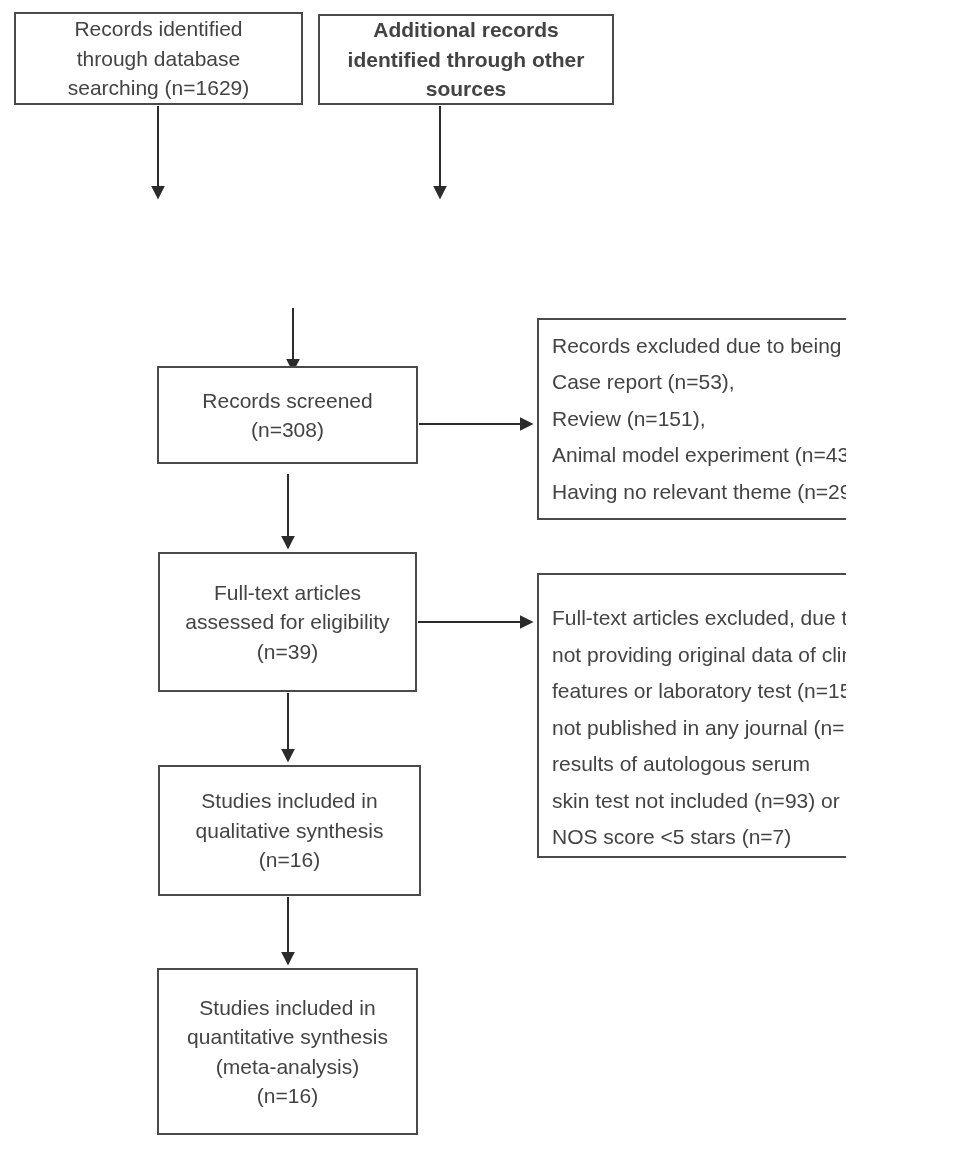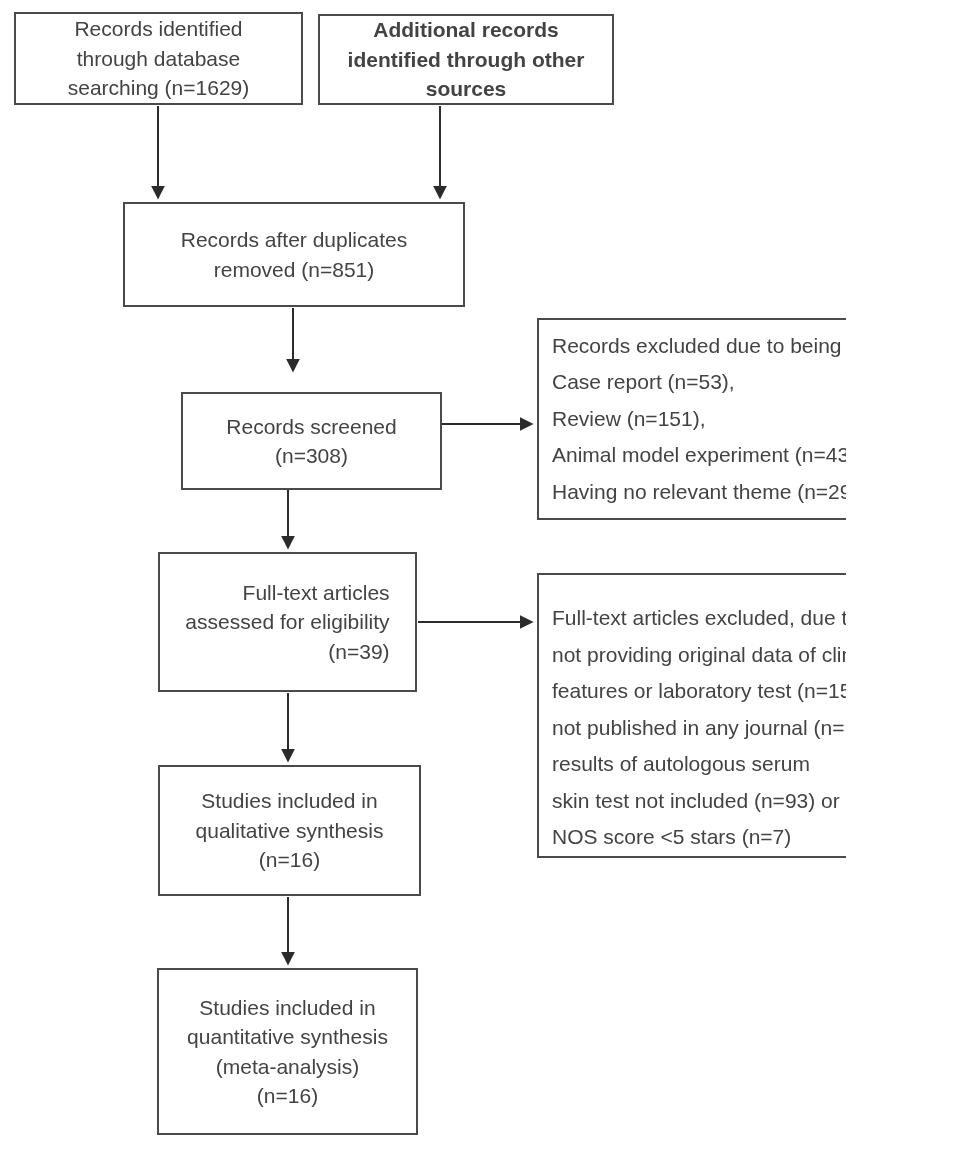--- a/index.html
+++ b/index.html
@@ -78,39 +78,35 @@
 through database
 searching (n=1629)</div>
   </div>
 
   <div class="box center" style="left:318px; top:14px; width:296px; height:91px;font-weight:bold;">
     <div class="txt">Additional records
 identified through other
 sources</div>
   </div>
 
-  <div class="box center" style="left:123px; top:202px; width:342px; height:105px;">
-    <div class="txt">Records after duplicates
-removed (n=851)</div>
-  </div>
 
-  <div class="box center" style="left:157px; top:392px; width:261px; height:98px;margin-left:24px;">
+  <div class="box center" style="left:157px; top:366px; width:261px; height:98px;">
     <div class="txt">Records screened
 (n=308)</div>
   </div>
 
   <div class="box leftalign" style="left:537px; top:318px; width:420px; height:202px;">
     <div class="txt">Records excluded due to being a
 Case report (n=53),
 Review (n=151),
 Animal model experiment (n=43) or
 Having no relevant theme (n=296)</div>
   </div>
 
-  <div class="box center" style="left:158px; top:552px; width:259px; height:140px;text-align:right;">
+  <div class="box center" style="left:158px; top:552px; width:259px; height:140px;">
     <div class="txt">Full-text articles
 assessed for eligibility
 (n=39)</div>
   </div>
 
   <div class="box leftalign" style="left:537px; top:573px; width:420px; height:285px;align-items:flex-end;">
     <div class="txt">Full-text articles excluded, due to
 not providing original data of clinical
 features or laboratory test (n=156),
 not published in any journal (n=13),

